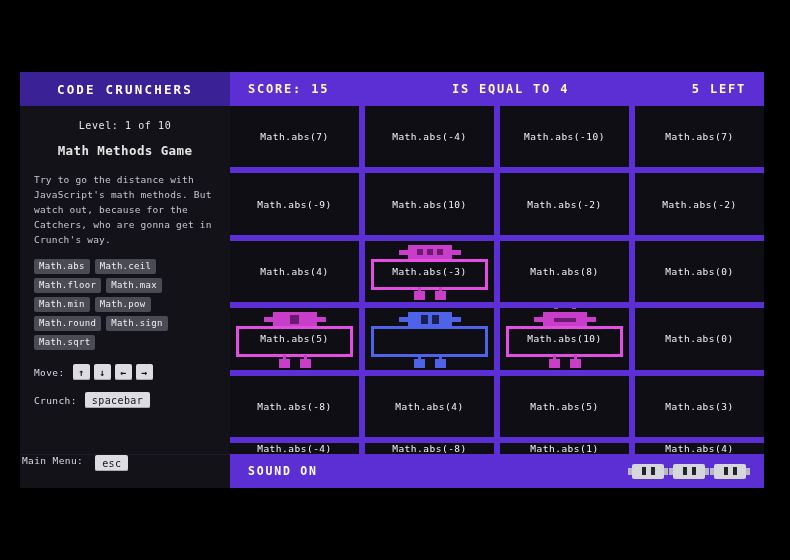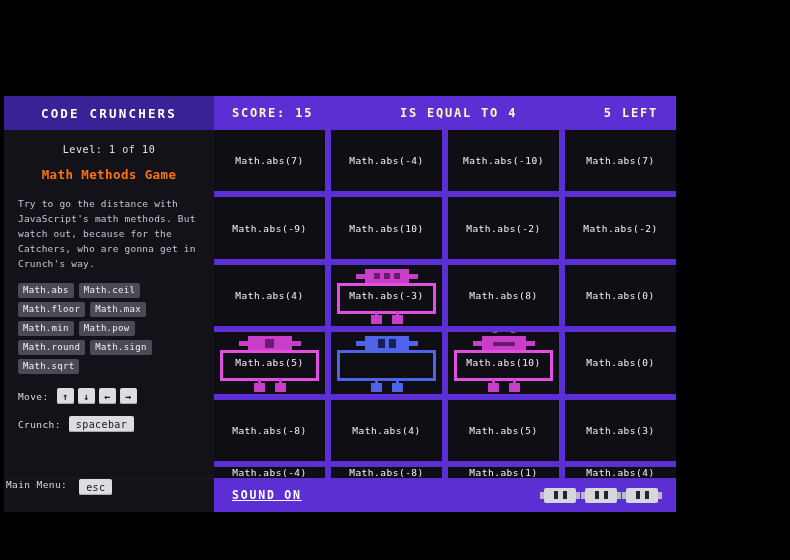--- a/index.html
+++ b/index.html
@@ -4,25 +4,24 @@
 <style>
   * { box-sizing: border-box; margin: 0; padding: 0; }
   html, body {
     width: 790px; height: 560px;
     background: #000000;
     font-family: "DejaVu Sans Mono", "Liberation Mono", monospace;
     overflow: hidden;
   }
   #app {
     position: absolute;
-    left: 4px; top: 72px;
-    width: 672px; height: 416px;
+    left: 20px; top: 72px;
+    width: 744px; height: 416px;
     display: flex;
     background: #0d0d12;
-    margin-top: 24px;
   }
 
   
   #sidebar {
     width: 210px;
     flex: 0 0 210px;
     background: #121218;
     display: flex;
     flex-direction: column;
   }
@@ -50,21 +49,21 @@
     font-size: 10px;
     letter-spacing: 0.6px;
     color: #e4e4ec;
     margin-bottom: 12px;
   }
   .game-title {
     text-align: center;
     font-size: 12.5px;
     font-weight: bold;
     letter-spacing: 0.4px;
-    color: #f97316;
+    color: #e5e5e5;
     margin-bottom: 14px;
   }
   .blurb {
     font-size: 9.5px;
     line-height: 15px;
     color: #c6c6d2;
     letter-spacing: 0.2px;
     margin-bottom: 12px;
   }
   .chips {
@@ -268,21 +267,20 @@
     background: #5b2fd4;
     display: flex;
     align-items: center;
     padding: 0 18px;
     color: #ffffff;
   }
   .sound-label {
     font-size: 11.5px;
     font-weight: bold;
     letter-spacing: 1.8px;
-    text-decoration: underline;
   }
   .lives {
     margin-left: auto;
     display: flex;
     gap: 9px;
     align-items: center;
   }
   .life {
     position: relative;
     width: 32px;

